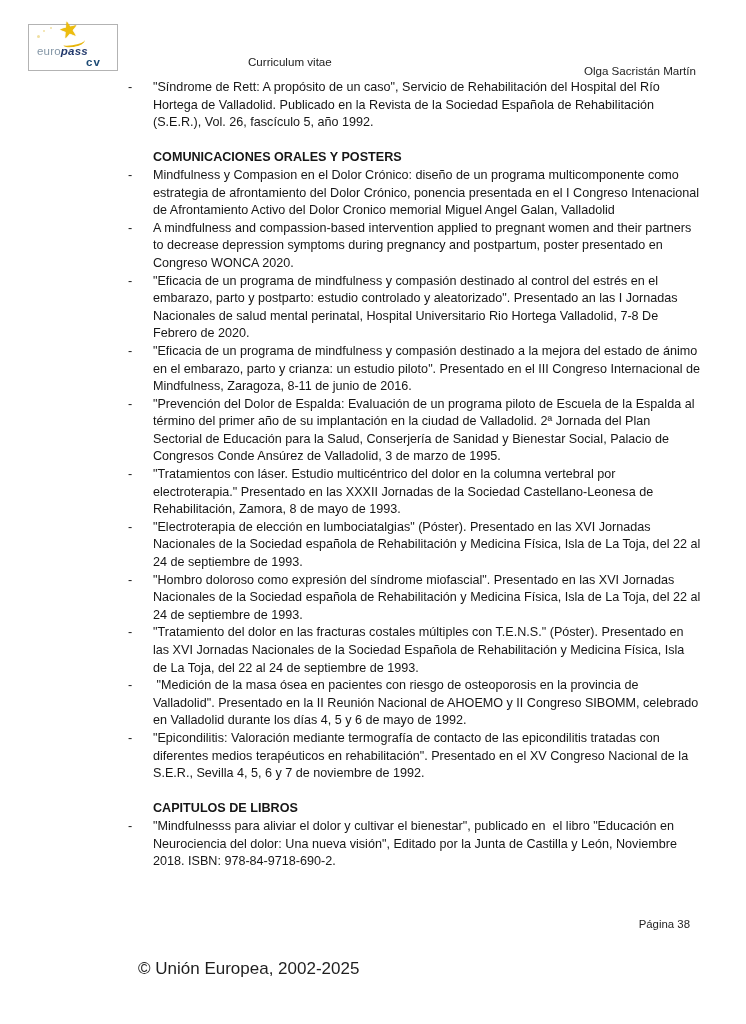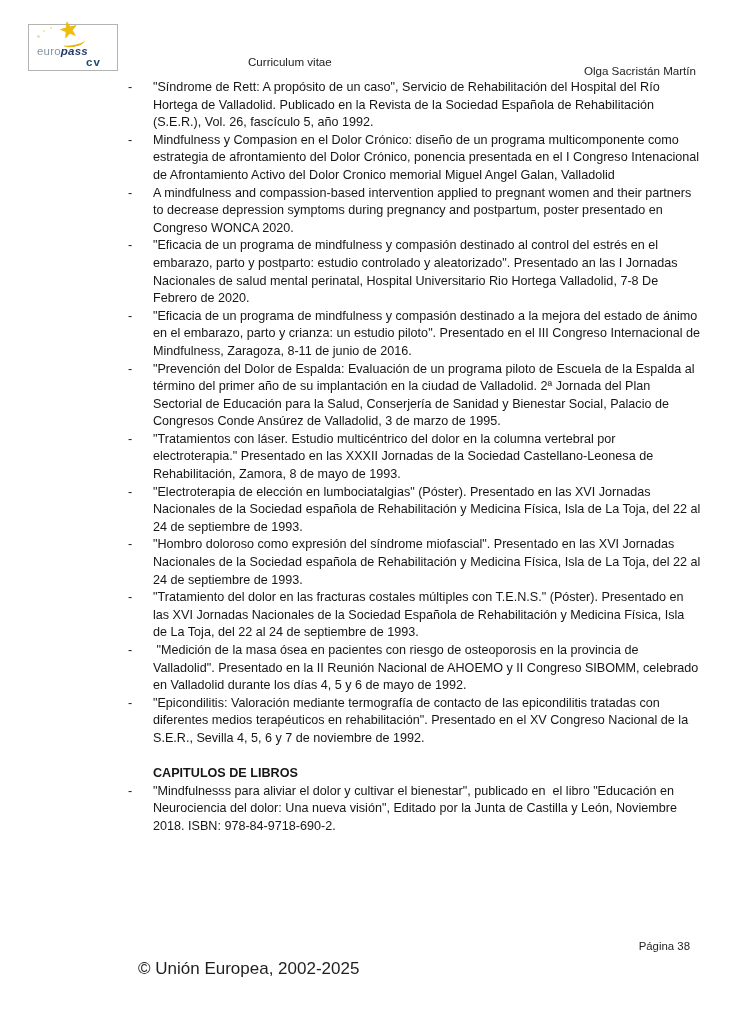--- a/index.html
+++ b/index.html
@@ -53,21 +53,21 @@
     position:absolute; left:128px; top:79px; width:573px;
     font-size:12.6px; line-height:17.6px; color:#161616;
   }
   .item { display:flex; }
   .item .dash { flex:0 0 25px; width:25px; }
   .item .txt  { flex:1; white-space:pre-wrap; }
   .section-heading { margin-left:25px; margin-top:17.6px; font-weight:bold; }
 
   
   .footer-copyright { position:absolute; left:138px; top:959px; font-size:17px; color:#1e1e1e; }
-  .footer-page      { position:absolute; right:56px; top:940px; font-size:11.4px; color:#1e1e1e; }
+  .footer-page      { position:absolute; right:56px; top:918px; font-size:11.4px; color:#1e1e1e; }
 </style>
 </head>
 <body>
 
 <div class="logo-box">
   <span class="logo-dot d1"></span>
   <span class="logo-dot d2"></span>
   <span class="logo-dot d3"></span>
   <span class="logo-star">★</span>
   <span class="logo-swoosh"></span>
@@ -76,20 +76,21 @@
 </div>
 
 <div class="hdr-doctype">Curriculum vitae</div>
 <div class="hdr-name">Olga Sacristán Martín</div>
 
 <div id="doc-body">
     <div class="item">
       <span class="dash">-</span>
       <span class="txt">"Síndrome de Rett: A propósito de un caso", Servicio de Rehabilitación del Hospital del Río Hortega de Valladolid. Publicado en la Revista de la Sociedad Española de Rehabilitación (S.E.R.), Vol. 26, fascículo 5, año 1992.</span>
     </div>
+    <div class="section-heading">COMUNICACIONES ORALES Y POSTERS</div>
     <div class="item">
       <span class="dash">-</span>
       <span class="txt">Mindfulness y Compasion en el Dolor Crónico: diseño de un programa multicomponente como estrategia de afrontamiento del Dolor Crónico, ponencia presentada en el I Congreso Intenacional de Afrontamiento Activo del Dolor Cronico memorial Miguel Angel Galan, Valladolid</span>
     </div>
     <div class="item">
       <span class="dash">-</span>
       <span class="txt">A mindfulness and compassion-based intervention applied to pregnant women and their partners to decrease depression symptoms during pregnancy and postpartum, poster presentado en Congreso WONCA 2020.</span>
     </div>
     <div class="item">
       <span class="dash">-</span>

